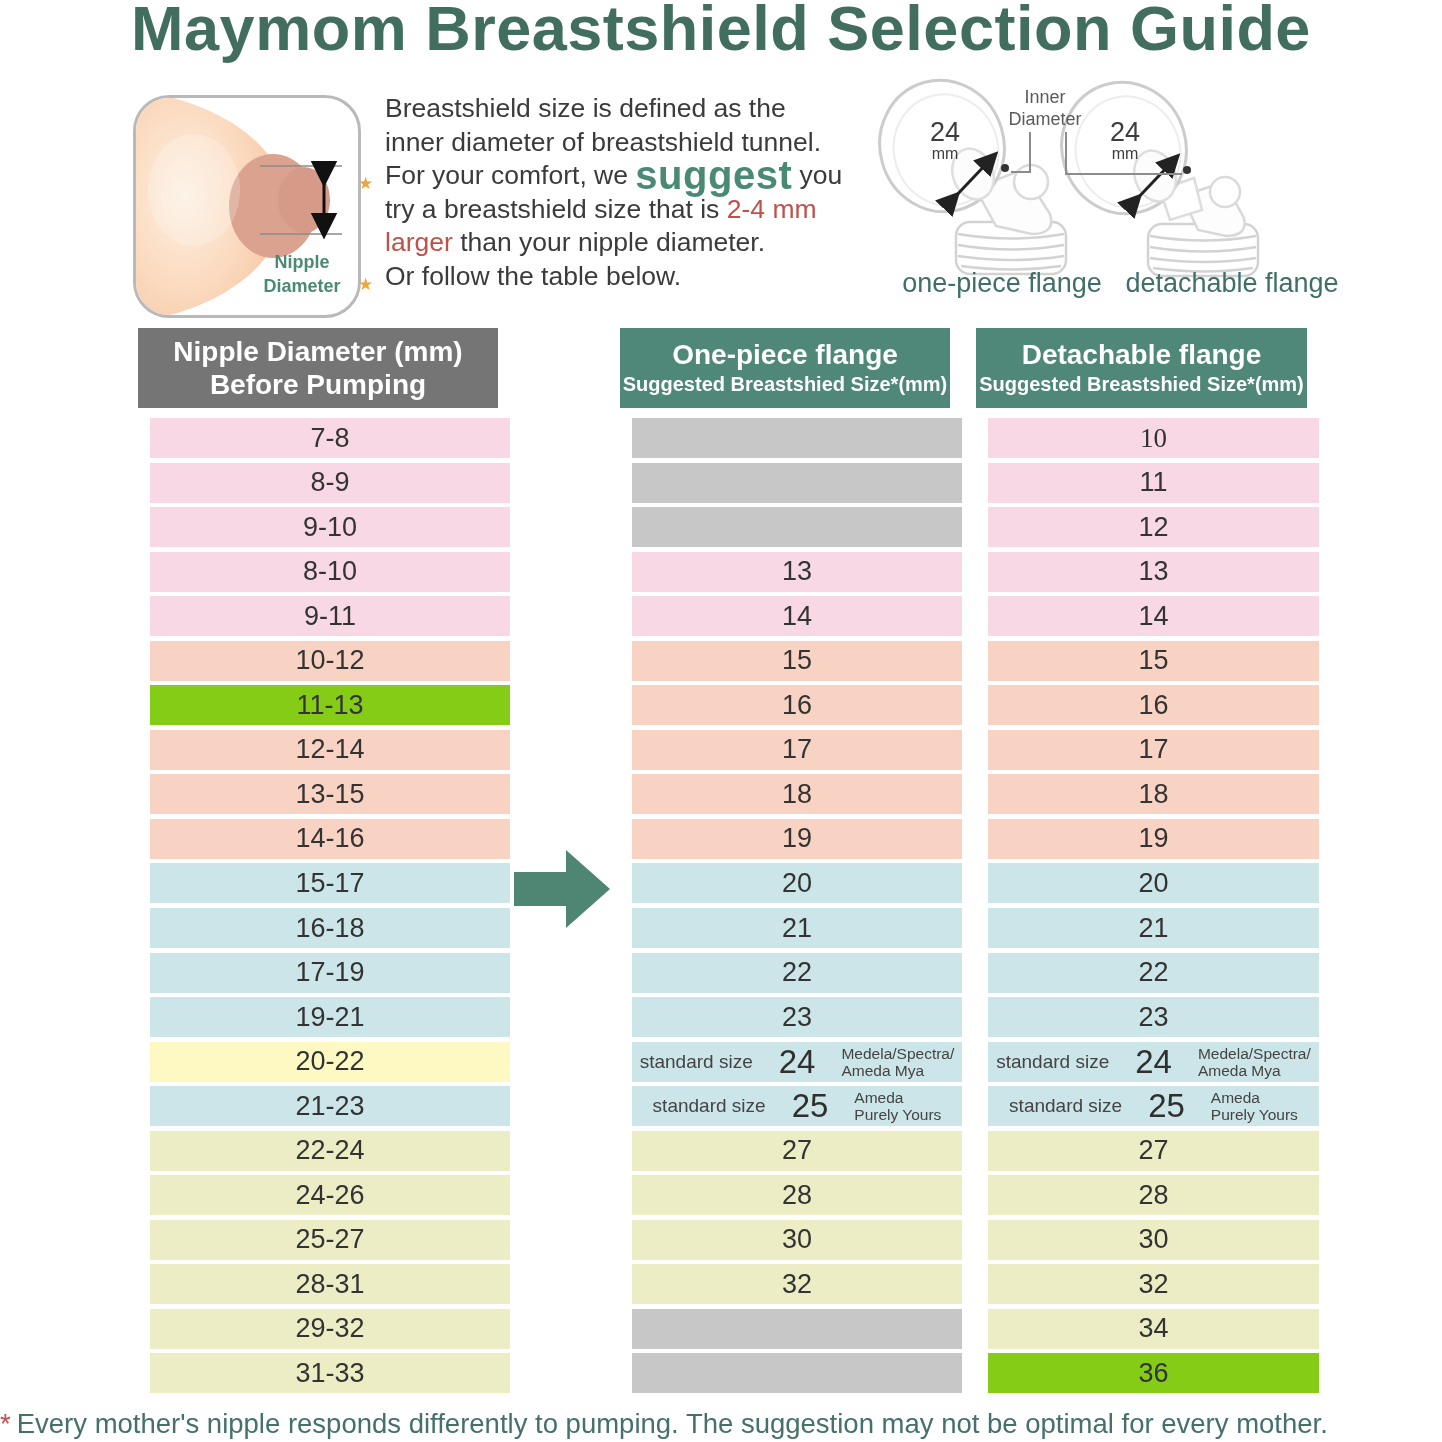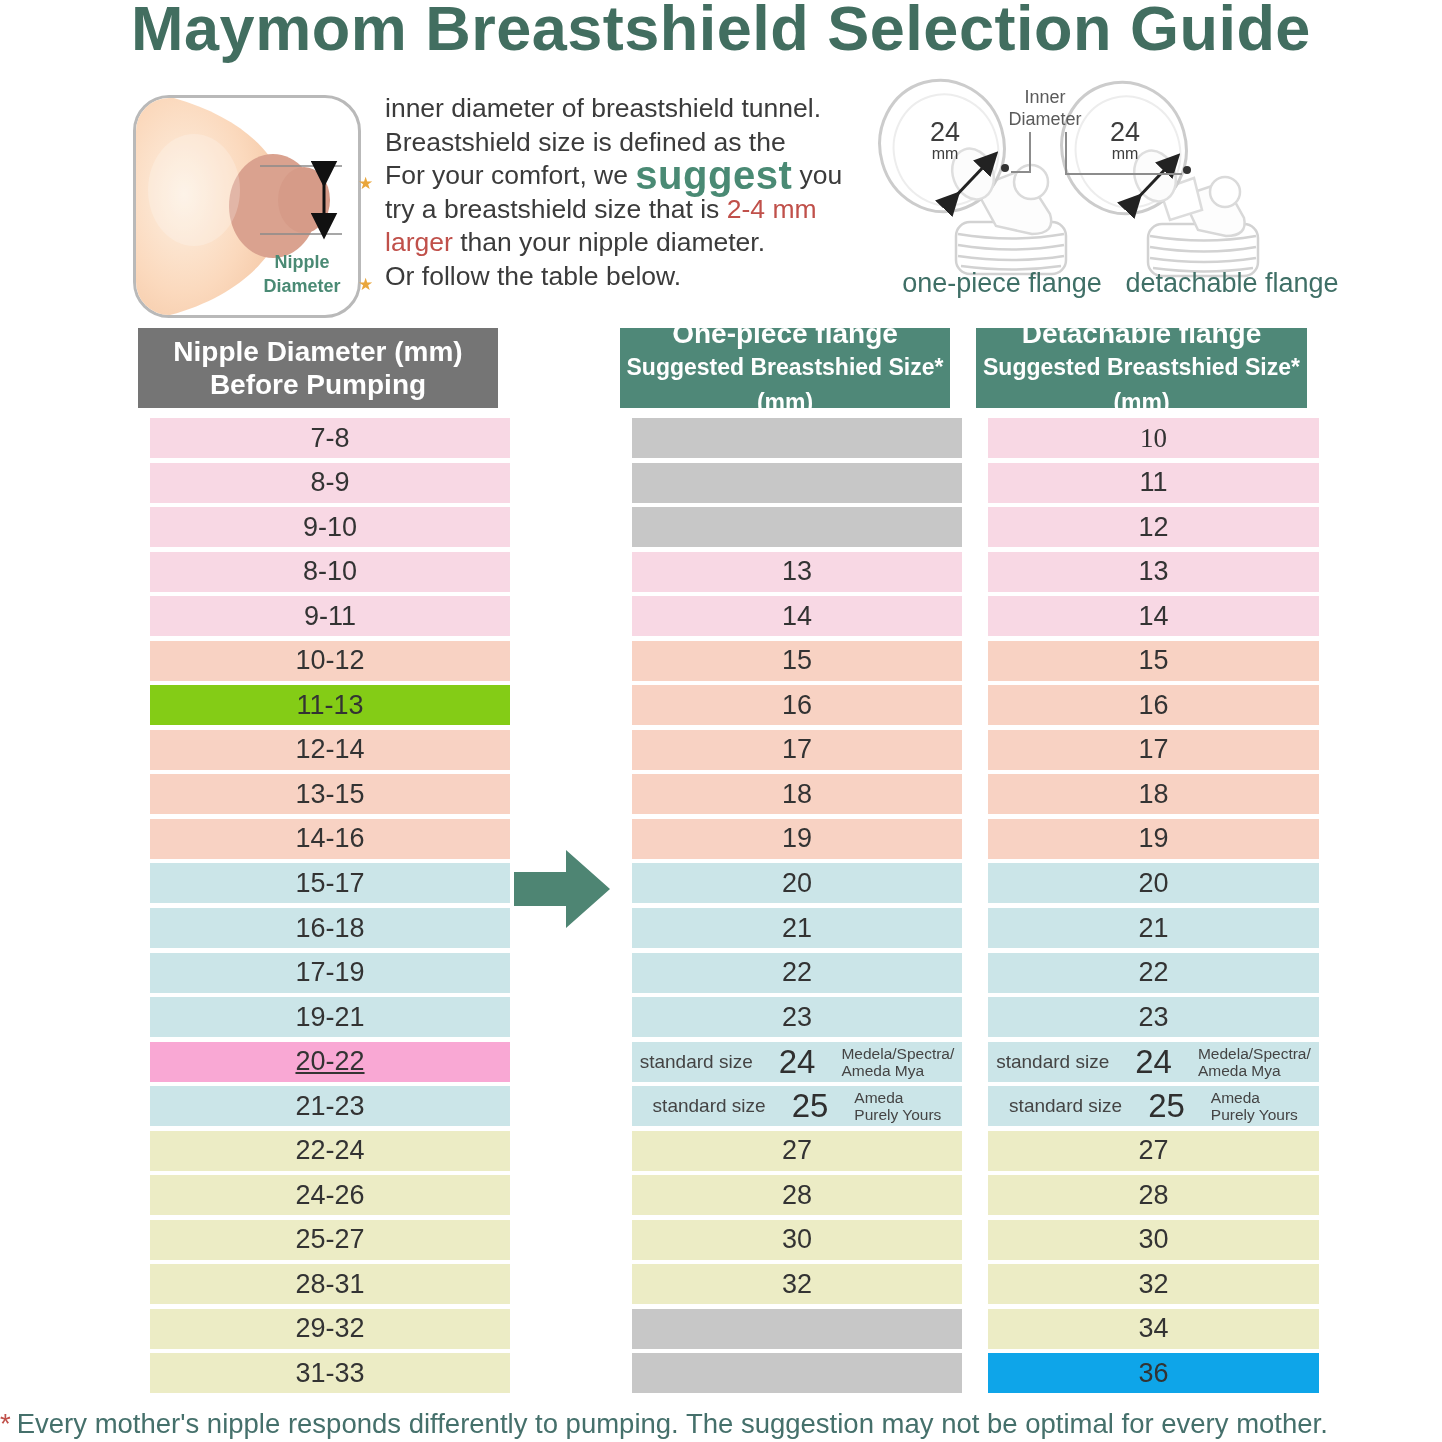--- a/index.html
+++ b/index.html
@@ -44,21 +44,21 @@
   .flange-caption.left{left:882px;}
   .flange-caption.right{left:1112px;}
   
   .th{
     position:absolute;top:328px;height:80px;box-sizing:border-box;
     display:flex;flex-direction:column;justify-content:center;align-items:center;
     color:#ffffff;font-weight:700;text-align:center;
   }
   .th .th-title{font-size:28px;line-height:33px;}
   .th .th-sub{font-size:28px;line-height:33px;}
-  .th.small-sub .th-sub{font-size:23px;line-height:35px;}
+  .th.small-sub .th-sub{font-size:20px;line-height:27px;}
   .th.c1h{left:138px;width:360px;background:#757575;}
   .th.c2h{left:620px;width:330px;background:#4f8878;}
   .th.c3h{left:976px;width:331px;background:#4f8878;}
   .rows{position:absolute;left:138px;top:418px;width:1189px;padding-left:12px;}
   .row{
     display:grid;grid-template-columns:360px 122px 330px 26px 331px;
     height:40px;margin-bottom:4.55px;
   }
   .cell{
     display:flex;align-items:center;justify-content:center;
@@ -103,22 +103,22 @@
     <ellipse cx="58" cy="92" rx="46" ry="56" fill="#ffffff" opacity="0.22"></ellipse>
     <line x1="124" y1="68" x2="206" y2="68" stroke="#8a8a8a" stroke-width="1.6"></line>
     <line x1="124" y1="136" x2="206" y2="136" stroke="#8a8a8a" stroke-width="1.6"></line>
     <line x1="188" y1="76" x2="188" y2="128" stroke="#111" stroke-width="3" marker-start="url(#arrB)" marker-end="url(#arrB)"></line>
     <text x="166" y="170" text-anchor="middle" font-size="18" font-weight="700" fill="#4a8a74">Nipple</text>
     <text x="166" y="194" text-anchor="middle" font-size="18" font-weight="700" fill="#4a8a74">Diameter</text>
   </svg>
 </div>
 
 <div class="intro-text">
+  <div class="line">Breastshield size is defined as the</div>
   <div class="line">inner diameter of breastshield tunnel.</div>
-  <div class="line">Breastshield size is defined as the</div>
   <div class="line bullet">
     <span class="star">★</span><span>For your comfort, we </span><span class="suggest">suggest</span><span> you</span>
   </div>
   <div class="line">
     <span>try a breastshield size that is </span><span class="red">2-4 mm</span>
   </div>
   <div class="line">
     <span class="red">larger</span><span> than your nipple diameter.</span>
   </div>
   <div class="line bullet">
@@ -265,21 +265,21 @@
       <div class="cell c1" style="background: rgb(203, 229, 232);">17-19</div>
       <div class="cell c2" style="background: rgb(203, 229, 232);">22</div>
       <div class="cell c3" style="background: rgb(203, 229, 232);">22</div>
     </div>
     <div class="row">
       <div class="cell c1" style="background: rgb(203, 229, 232);">19-21</div>
       <div class="cell c2" style="background: rgb(203, 229, 232);">23</div>
       <div class="cell c3" style="background: rgb(203, 229, 232);">23</div>
     </div>
     <div class="row">
-      <div class="cell c1" style="background: #f9a8d4; text-decoration: underline;">20-22</div>
+      <div class="cell c1" style="background: #fef9c3;">20-22</div>
       <div class="cell c2 std" style="background: rgb(203, 229, 232);">
         <span class="std-prefix">standard size</span>
         <span class="std-num">24</span>
         <span class="std-brand">Medela/Spectra/<br>Ameda Mya</span>
       </div>
       <div class="cell c3 std" style="background: rgb(203, 229, 232);">
         <span class="std-prefix">standard size</span>
         <span class="std-num">24</span>
         <span class="std-brand">Medela/Spectra/<br>Ameda Mya</span>
       </div>
@@ -318,21 +318,21 @@
       <div class="cell c3" style="background: rgb(236, 236, 197);">32</div>
     </div>
     <div class="row">
       <div class="cell c1" style="background: rgb(236, 236, 197);">29-32</div>
       <div class="cell c2" style="background: rgb(199, 199, 199);"></div>
       <div class="cell c3" style="background: rgb(236, 236, 197);">34</div>
     </div>
     <div class="row">
       <div class="cell c1" style="background: rgb(236, 236, 197);">31-33</div>
       <div class="cell c2" style="background: rgb(199, 199, 199);"></div>
-      <div class="cell c3" style="background: #0ea5e9;">36</div>
+      <div class="cell c3" style="background: #84cc16;">36</div>
     </div>
   </div>
 
 <svg class="big-arrow" viewBox="0 0 96 82">
   <polygon points="0,24 52,24 52,2 96,41 52,80 52,58 0,58" fill="#4e8573"></polygon>
 </svg>
 
 <div class="footnote">
   <span class="mark">*</span><span>Every mother's nipple responds differently to pumping. The suggestion may not be optimal for every mother.</span>
 </div>

